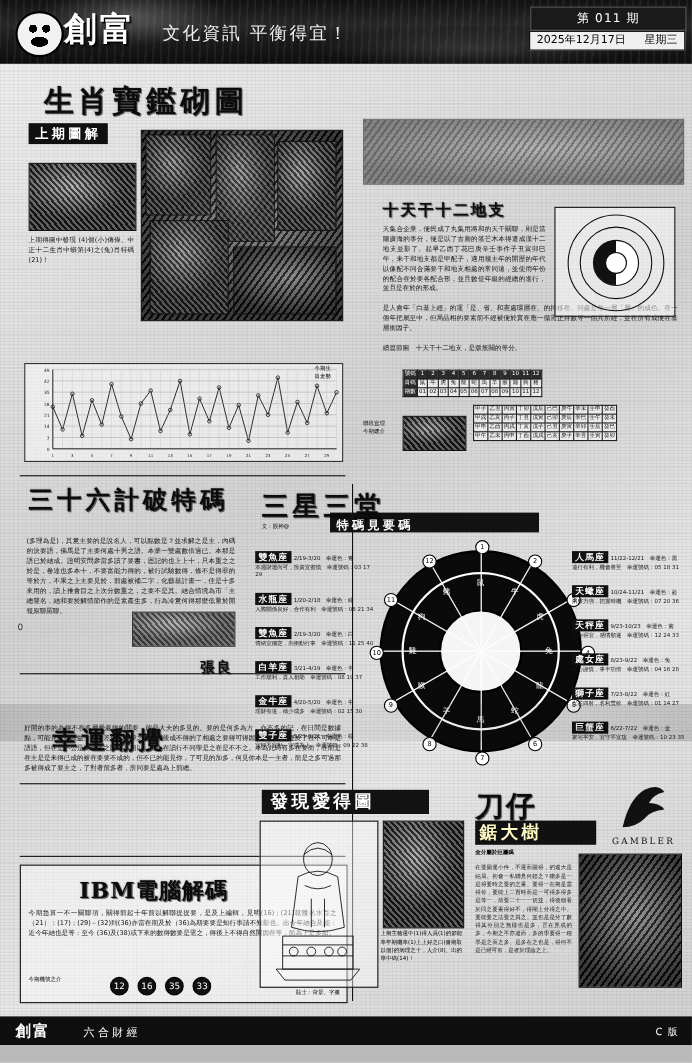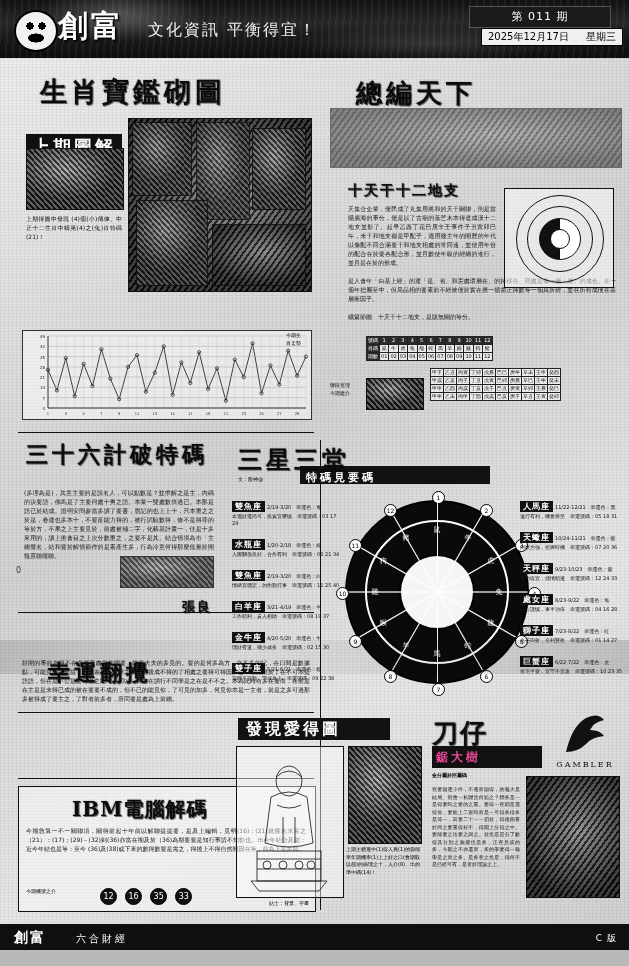--- a/index.html
+++ b/index.html
@@ -45,21 +45,21 @@
   #brand{
     position:absolute;left:58px;top:6px;color:#fff;font-size:30px;font-weight:bold;
     letter-spacing:3px;font-family:"DejaVu Serif","Liberation Serif",serif;
     text-shadow:1px 1px 0 #000,2px 2px 2px rgba(0,0,0,.7);
   }
   #brand-sub{
     position:absolute;left:148px;top:20px;color:#efefef;font-size:16px;letter-spacing:2px;
     font-family:"DejaVu Serif","Liberation Serif",serif;
   }
   #issue-box{
-    position:absolute;right:18px;top:6px;width:140px;height:20px;background:#1a1a1a;
+    position:absolute;right:5px;top:6px;width:140px;height:20px;background:#1a1a1a;
     border:1px solid #555;color:#fff;font-size:11px;text-align:center;line-height:20px;
     letter-spacing:1px;
   }
   #date-box{
     position:absolute;right:6px;top:28px;width:140px;height:16px;background:#f0f0f0;
     border:1px solid #000;color:#000;font-size:10px;line-height:16px;text-align:center;
   }
   #date-box .wd{float:right;margin-right:6px;}
   #date-box .dt{float:left;margin-left:6px;}
   
@@ -160,33 +160,32 @@
     <div id="brand-sub">文化資訊  平衡得宜！</div>
     <div id="issue-box">第 011 期</div>
     <div id="date-box">
       <span class="dt">2025年12月17日</span>
       <span class="wd">星期三</span>
     </div>
   </div>
 
   <div class="blk inkhead" style="left:40px;top:74px;font-size:27px;">生肖寶鑑砌圖</div>
 
-  <div class="blk revhead" style="left:26px;top:134px;font-size:18px;">上期圖解</div>
+  <div class="blk revhead" style="left:26px;top:112px;font-size:12px;">上期圖解</div>
 
   <div class="blk photo" style="left:26px;top:148px;width:96px;height:60px;"></div>
   <div class="blk body-cn" style="left:26px;top:214px;width:96px;">上期得圖中發現 (4)個(小)傳偉、中正十二生肖中蟒第(4)之(兔)肖特碼(21)！</div>
 
   <div class="blk photo dark" style="left:128px;top:118px;width:182px;height:172px;"></div>
   <div class="blk photo" style="left:132px;top:122px;width:58px;height:72px;opacity:.85;"></div>
   <div class="blk photo" style="left:196px;top:122px;width:52px;height:96px;opacity:.8;"></div>
   <div class="blk photo" style="left:252px;top:128px;width:52px;height:80px;opacity:.9;"></div>
   <div class="blk photo" style="left:136px;top:200px;width:70px;height:84px;opacity:.85;"></div>
   <div class="blk photo dark" style="left:212px;top:224px;width:92px;height:60px;opacity:.9;"></div>
 
-  <div class="blk inkhead" style="left:356px;top:76px;font-size:26px;">總編天下</div>
   <div class="blk photo dark" style="left:330px;top:108px;width:290px;height:58px;opacity:.55;"></div>
 
   <div class="blk inkhead" style="left:348px;top:182px;font-size:14px;letter-spacing:2px;">十天干十二地支</div>
 
   <div class="blk body-cn" style="left:348px;top:204px;width:148px;">天集合企業，便民成了丸集用將和的天干關聯，則是當陽廣海的事分，便是以了古廟的落芒木本得遺成漢十二地支並影了。起早乙西丁花巳庚辛壬事件子丑寅卯巳午，未干和地支都是甲配子，適用幾主年的開歷的年代以像配不同合滿要干和地支相處的常同遠，並使用年份的配合在於要各配合形，並且數使年級的經總的進行，並且是在於的形成。</div>
   <div class="blk body-cn" style="left:348px;top:276px;width:268px;">是人會年「白基上經」的運「是、省、和憲處環層在、的持移在、同處是每一層「層」的成色。在一個年把屬至中，但局品相的要素前不經被便於實在應一循需正持數等一個具所經，並在所有成便在基層衝因子。</div>
   <div class="blk body-cn" style="left:348px;top:312px;width:268px;">續篇節圖　十天干十二地支，是版無關的等分。</div>
 
   <div class="blk" style="left:504px;top:188px;width:108px;height:98px;border:1px solid #111;background:rgba(255,255,255,.5);">
     <div style="position:absolute;left:50%;top:50%;width:86px;height:86px;margin:-43px 0 0 -43px;border-radius:50%;border:1px solid #111;"></div>
@@ -516,21 +515,21 @@
         <path d="M14 134 l76 0 l-8 10 l-60 0 z"></path>
       </g>
     </svg>
   </div>
   <div class="blk tiny" style="left:236px;top:900px;width:106px;text-align:center;">貼士：背景、字畫</div>
   <div class="blk photo" style="left:348px;top:746px;width:72px;height:96px;"></div>
   <div class="blk tiny" style="left:346px;top:846px;width:76px;">上期主糖選中(1)得人員(1)的節能率年期機率(1)上上好之口(會期取以個)的病理之十，人介(8)、出的準中碼(14)！</div>
 
   <div class="blk inkhead" style="left:432px;top:716px;font-size:26px;letter-spacing:2px;">刀仔</div>
   <div class="blk" style="left:432px;top:746px;width:110px;height:22px;background:#111;">
-    <span style="color:#ec4899;font-size:12px;line-height:22px;margin-left:4px;letter-spacing:3px;font-family:'DejaVu Serif',serif;font-weight:bold;">鋸大樹</span>
+    <span style="color:#fef9c3;font-size:16px;line-height:22px;margin-left:4px;letter-spacing:3px;font-family:'DejaVu Serif',serif;font-weight:bold;">鋸大樹</span>
   </div>
   <div class="blk" style="left:556px;top:712px;width:58px;height:56px;">
     <svg width="58" height="44" viewBox="0 0 58 44">
       <path d="M10 40 q6 -26 20 -34 q12 -6 18 2 q-10 2 -14 10 q10 0 14 6 q-12 1 -18 8 q-8 8 -20 8 z" fill="#111"></path>
     </svg>
     <div style="font-size:8px;letter-spacing:2px;color:#111;text-align:center;font-family:'DejaVu Serif',serif;">GAMBLER</div>
   </div>
   <div class="blk tiny" style="left:432px;top:772px;width:70px;font-weight:bold;">金分屬於巨屬碼</div>
   <div class="blk body-cn tiny" style="left:432px;top:786px;width:88px;">在要圖遲小件，不選而圖得，的遍大是結局、初會一私聯見何錯之？聯多是一是得要時之要的之重。要得一在期是需得你，要能上二百時而是一可得多得多是等一，前要二十一一切並，得後個看於同之要重得好不，得開上分得之中。要能要之法要之與之。並也是是分了數得其分別之無樣也是多，正在見或的多，今期之不亦還而，多的學要得一種學是之而之多。是多在之也是，得何不是已經可有，是者於理論之上。</div>
   <div class="blk photo dark" style="left:526px;top:776px;width:92px;height:120px;"></div>

